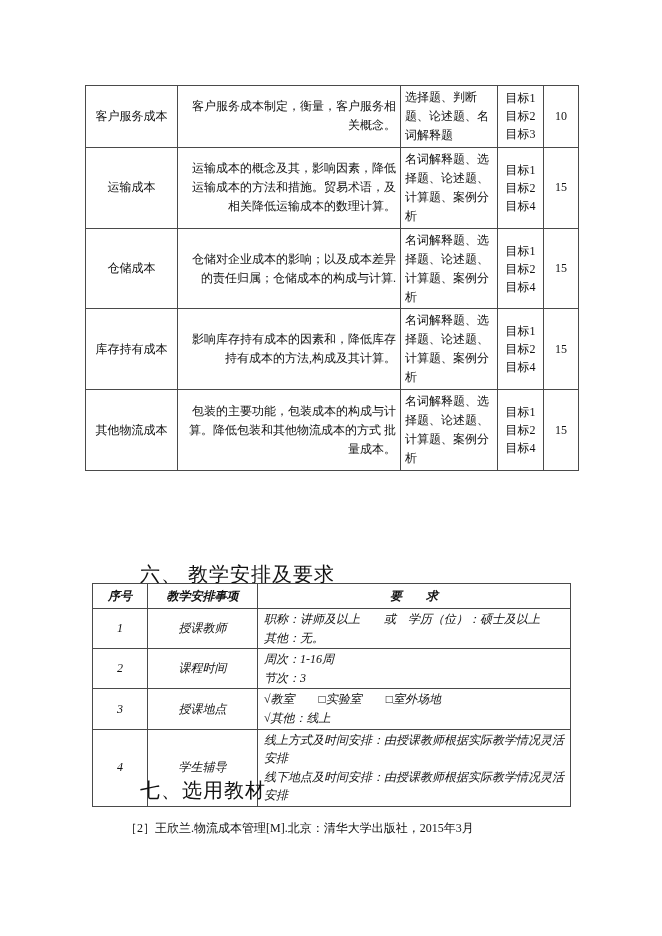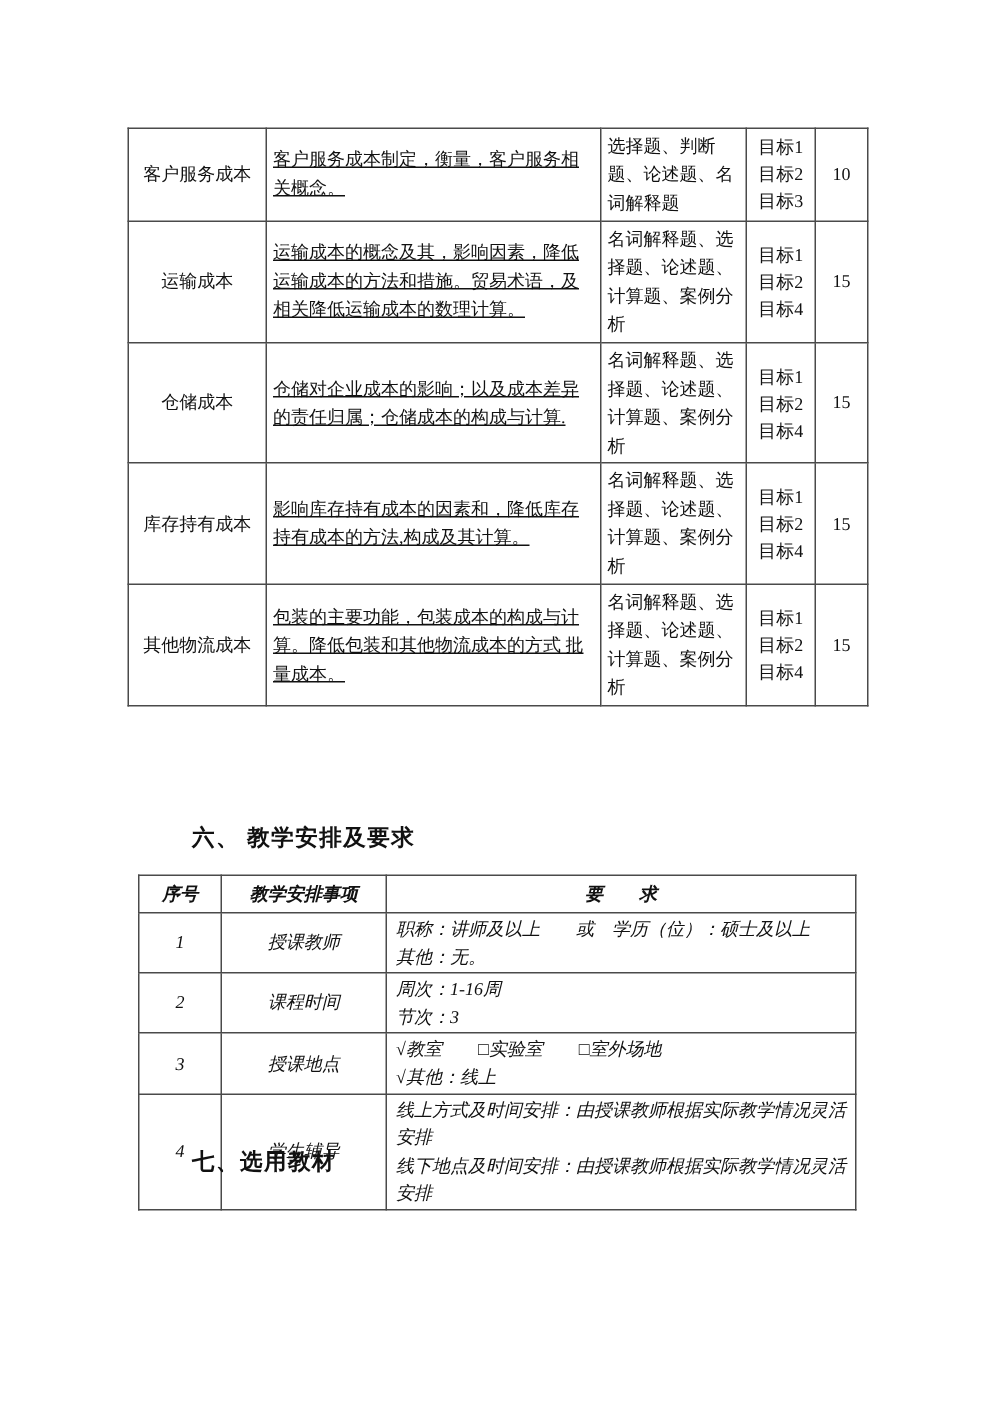--- a/index.html
+++ b/index.html
@@ -17,29 +17,29 @@
     position:absolute; left:85px; top:85px; width:493px;
     font-size:12px; line-height:1.58;
   }
   .t1 td {
     border:1px solid #4a4a4a;
     padding:2px 4px;
     vertical-align:middle;
     overflow:hidden;
   }
   .c-topic { text-align:center; }
-  .c-desc  { text-align:left;text-decoration:underline; }
+  .c-desc  { text-align:right; }
   .c-qt    { text-align:left; }
   .c-obj   { text-align:center; white-space:pre-line; padding-left:5px; line-height:1.5; }
   .c-score { text-align:center; }
 
   .sec-heading {
     position:absolute; left:125px;
-    margin:3px;
-    font-size:15px; font-weight:bold;
+    margin:15px;
+    font-size:20px; font-weight:normal;
     letter-spacing:1px;
   }
   .h6 { top:546px; }
   .h7 { top:762px; }
 
   .t2 {
     position:absolute; left:92px; top:583px; width:478px;
     font-size:12px; line-height:1.55;
   }
   .t2 td, .t2 th {
@@ -162,14 +162,15 @@
         <td class="c-no">4</td>
         <td class="c-item">学生辅导</td>
         <td class="c-req">线上方式及时间安排：由授课教师根据实际教学情况灵活安排
 线下地点及时间安排：由授课教师根据实际教学情况灵活安排</td>
       </tr>
     </tbody>
   </table>
 
   <h2 class="sec-heading h7">七、选用教材</h2>
 
+  <p class="ref ref2">［2］王欣兰.物流成本管理[M].北京：清华大学出版社，2015年3月</p>
 
 </div>
 
 </body></html>

